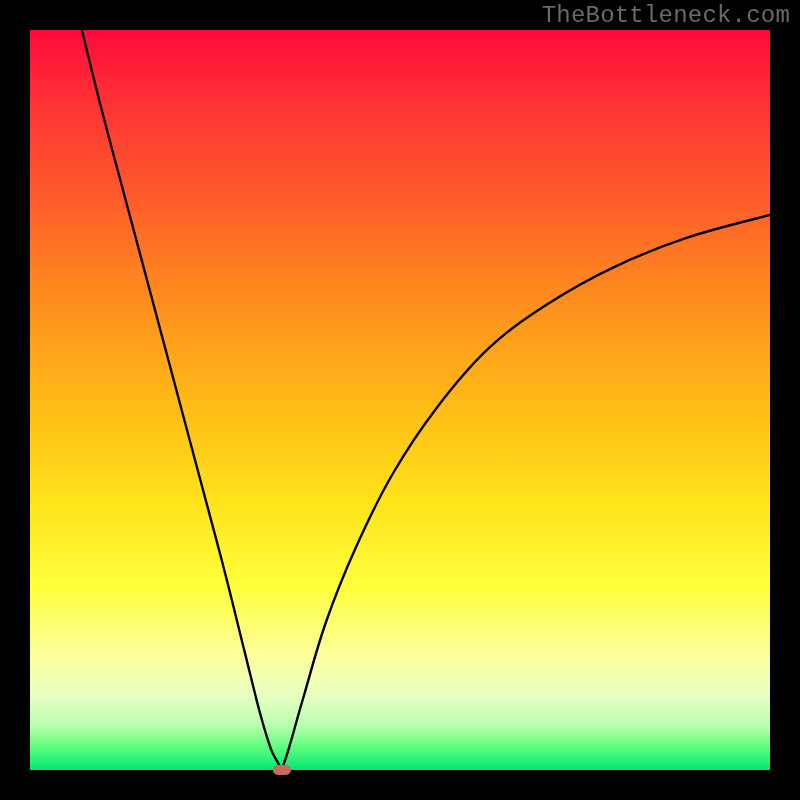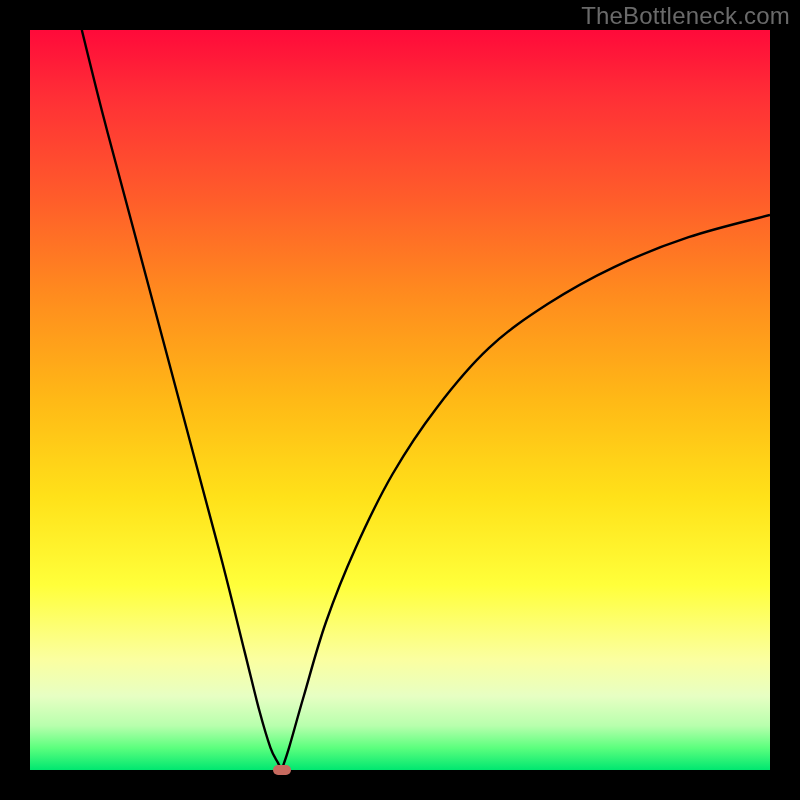--- a/index.html
+++ b/index.html
@@ -8,21 +8,21 @@
     width: 800px;
     height: 800px;
     background: #000;
     position: relative;
   }
   .watermark {
     position: absolute;
     top: 2px;
     right: 10px;
     color: #6a6a6a;
-    font-family: Liberation Sans, sans-serif;
+    font-family: Liberation Mono, monospace;
     font-size: 24px;
     font-weight: 500;
     letter-spacing: 0.2px;
     z-index: 5;
   }
   .plot {
     position: absolute;
     left: 30px;
     top: 30px;
     width: 740px;

